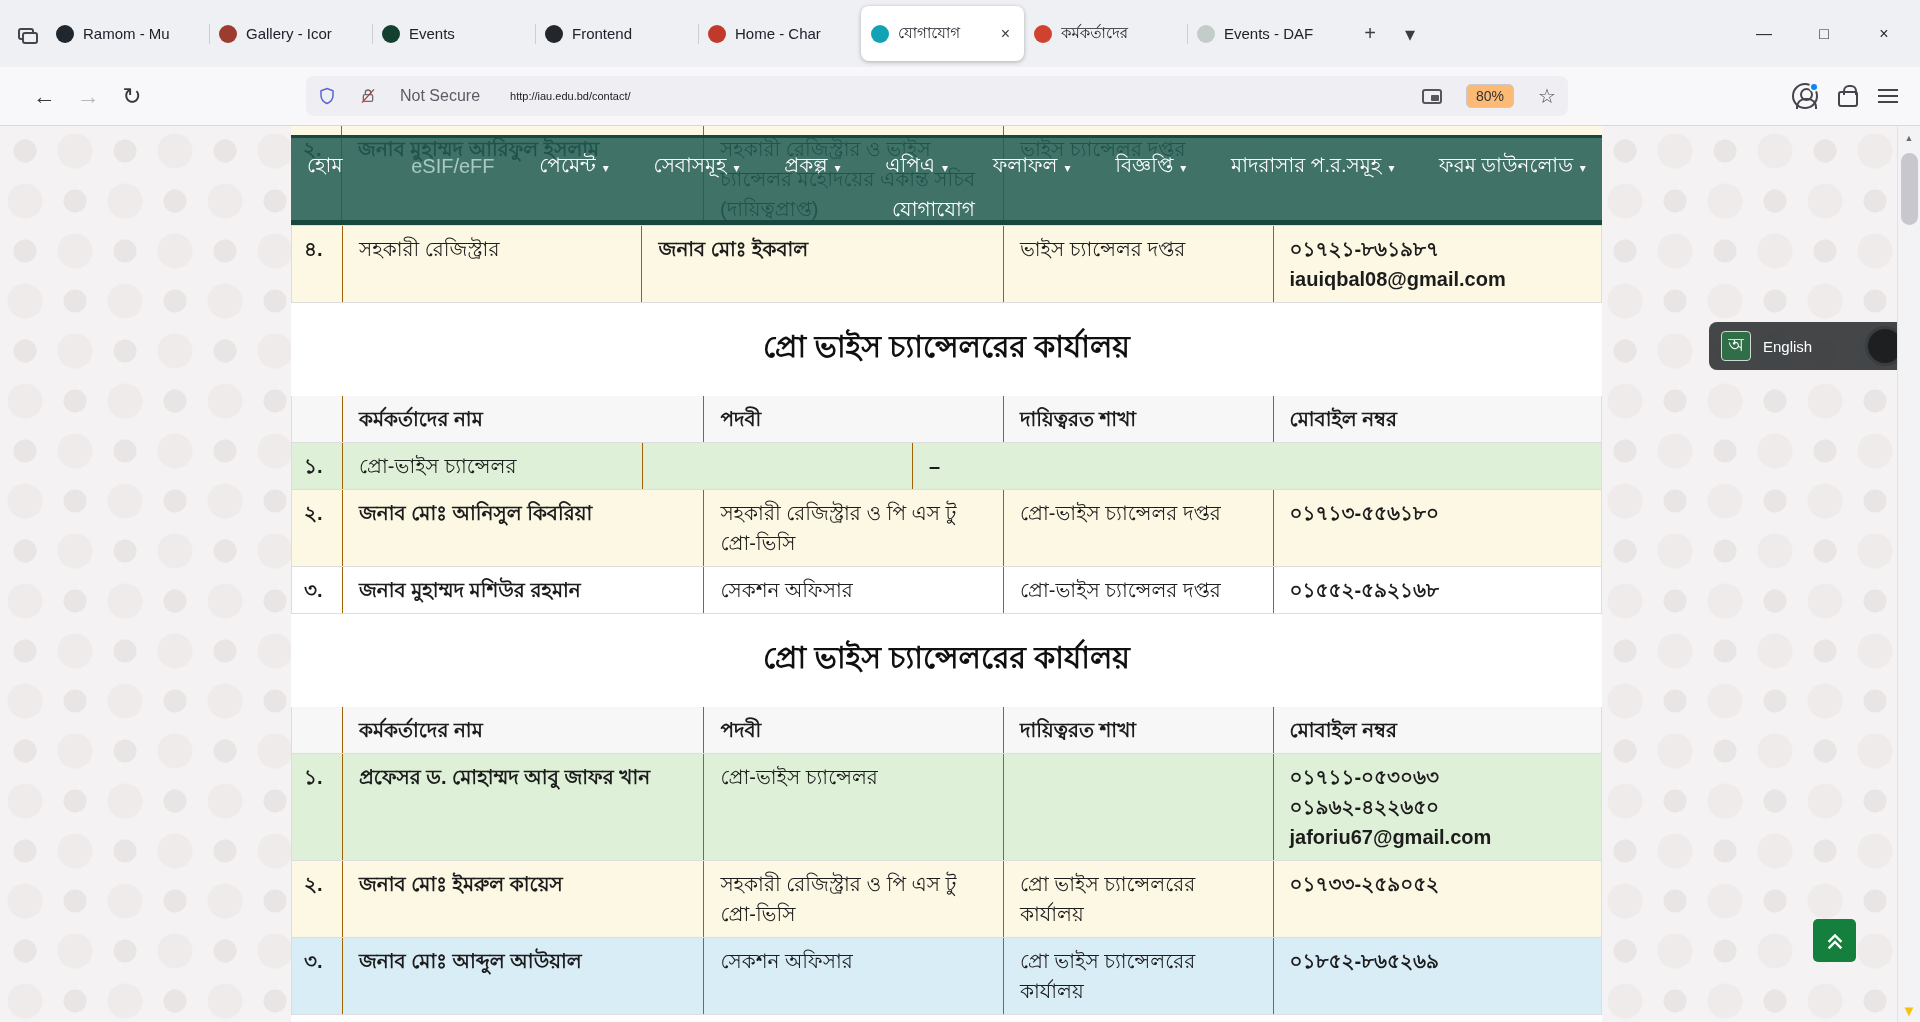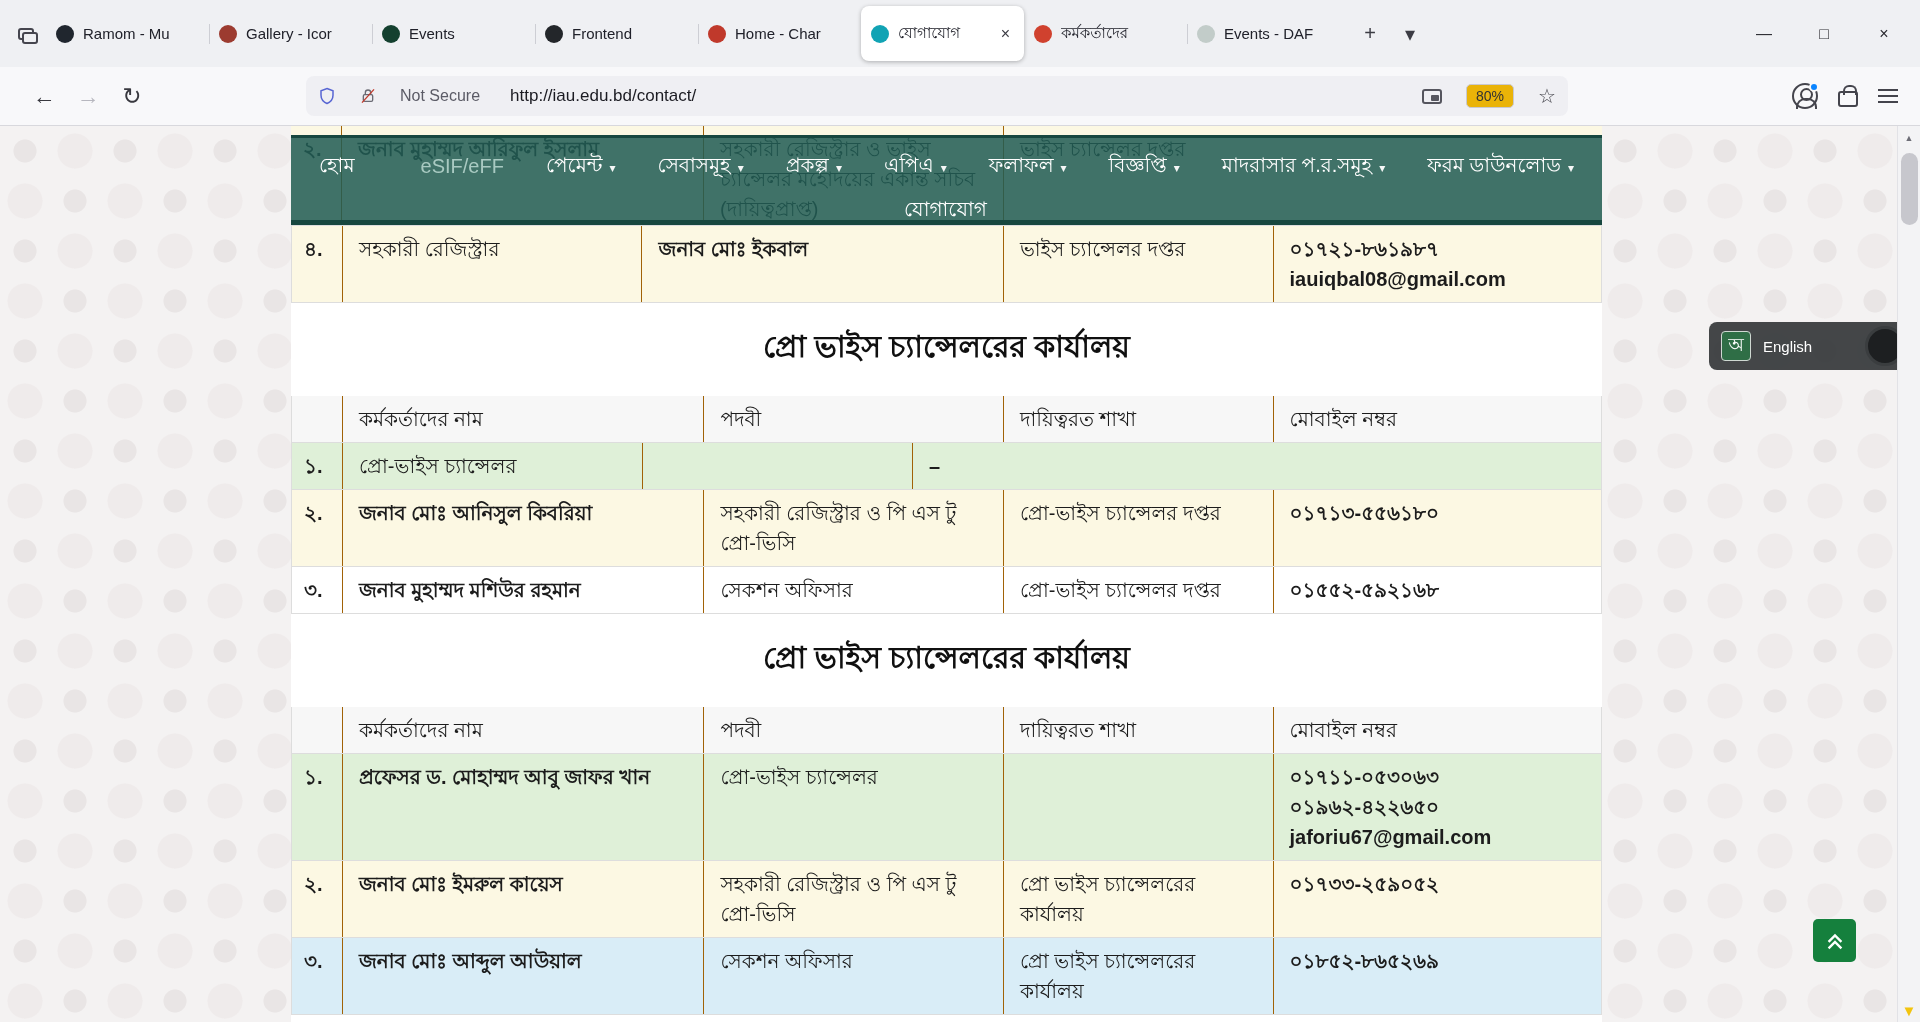--- a/index.html
+++ b/index.html
@@ -24,22 +24,22 @@
                 font-size:20px; color:#3c3c44; border-radius:6px; }
   .wincontrols { margin-left:auto; display:flex; height:100%; }
   .winbtn { width:60px; height:100%; display:flex; align-items:center; justify-content:center; font-size:16px; color:#2a2a30; }
 
   .addressbar { height:59px; background:#f8f8fa; border-bottom:1px solid #d8d8dd; display:flex; align-items:center; padding:0 22px; }
   .navbtn { width:44px; height:40px; display:flex; align-items:center; justify-content:center; font-size:23px; color:#38383f; border-radius:6px; }
   .navbtn.disabled { color:#b7b7bf; }
   .urlbar { margin-left:152px; width:1262px; height:40px; background:#efeff3; border-radius:8px;
             display:flex; align-items:center; gap:24px; padding:0 12px; }
   .sec-label { font-size:16px; color:#5b5b66; }
-  .url-text { font-size:17px; color:#1b1b22; margin-left:6px; flex:1; }
-  .zoom-pill { background:#eab308; border:1px solid #c9c9d0; border-radius:5px; font-size:14px; color:#333;
+  .url-text { font-size:11px; color:#1b1b22; margin-left:6px; flex:1; }
+  .zoom-pill { background:#fdba74; border:1px solid #c9c9d0; border-radius:5px; font-size:14px; color:#333;
                padding:3px 9px; }
   .star { font-size:20px; color:#46464e; }
   .pip { width:20px; height:15px; border:2px solid #55555e; border-radius:3px; position:relative; }
   .pip::after { content:""; position:absolute; right:1px; bottom:1px; width:8px; height:6px; background:#55555e; border-radius:1px; }
   .right-icons { margin-left:auto; display:flex; align-items:center; gap:20px; }
   .avatar { width:26px; height:26px; border:2px solid #44444c; border-radius:50%; position:relative; }
   .avatar::before { content:""; position:absolute; left:6px; top:3px; width:9px; height:9px; border:2px solid #44444c; border-radius:50%; }
   .avatar::after { content:""; position:absolute; left:2px; top:13px; width:17px; height:9px; border:2px solid #44444c; border-bottom:none; border-radius:9px 9px 0 0; }
   .blue-dot { position:absolute; right:-3px; top:-3px; width:10px; height:10px; background:#0a84ff; border-radius:50%; border:2px solid #f8f8fa; }
   .bag { width:20px; height:16px; border:2px solid #44444c; border-radius:3px; position:relative; margin-top:6px; }
@@ -54,40 +54,40 @@
       radial-gradient(circle at 75px 75px, #e9e5e5 11px, transparent 12px),
       radial-gradient(circle at 75px 25px, #efebeb 17px, transparent 18px),
       radial-gradient(circle at 25px 75px, #efebeb 17px, transparent 18px);
     background-size:100px 100px; }
   .content { position:absolute; left:291px; top:0; width:1311px; min-height:100%; background:#fff; }
 
   
   .header-zone { position:relative; height:100px; overflow:hidden; border-bottom:1px solid #ddd; }
   .peek-row { position:absolute; inset:0; display:flex; background:#fcf8e3; }
   .mainnav { position:absolute; left:0; right:0; top:9px; bottom:0; background:rgba(33,92,84,0.86);
-             border-top:3px solid #17473f; border-bottom:5px solid #17473f; color:#fff; padding:12px 28px 6px; z-index:3; }
+             border-top:3px solid #17473f; border-bottom:5px solid #17473f; color:#fff; padding:12px 16px 6px; z-index:3; }
   .nav-row { display:flex; justify-content:space-between; align-items:center; font-size:20px; }
   .nav-row2 { justify-content:flex-start; margin-top:11px; padding-left:585px; }
   .nav-item { white-space:nowrap; cursor:pointer; }
   .nav-item.muted { color:#a9cac2;margin-left:24px; }
   .has-caret::after { content:"▾"; font-size:12px; margin-left:7px; opacity:.95; }
 
   
   .tbl { border-left:1px solid #ddd; border-right:1px solid #ddd; border-bottom:1px solid #ddd; }
   .tr { display:flex; }
   .tr + .tr { border-top:1px solid #ddd; }
   .td { padding:8px 16px; font-size:20px; line-height:1.5; color:#1c1c1c; }
   .td + .td { border-left:1px solid #a16207; }
   .c1 { width:50px; padding-left:12px; padding-right:6px; }
   .c2 { width:362px; }
   .c3 { width:300px; }
   .c4 { width:270px; }
   .c5 { width:329px; }
   .thead { background:#f7f7f7; }
-  .thead .td { font-weight:400; }
+  .thead .td { font-weight:700; }
   .serial, .name, .mobile { font-weight:700; }
   .pos, .dept { font-weight:500; }
   .mobile { white-space:pre-line; }
   .row-green { background:#dff0d8; }
   .row-cream { background:#fcf8e3; }
   .row-white { background:#fff; }
   .row-blue  { background:#d9edf7; }
 
   .section-title { text-align:center; font-size:30px; font-weight:700; color:#101010; padding:20px 0 22px; }
   .section-title.partial { padding:40px 0 0; }

